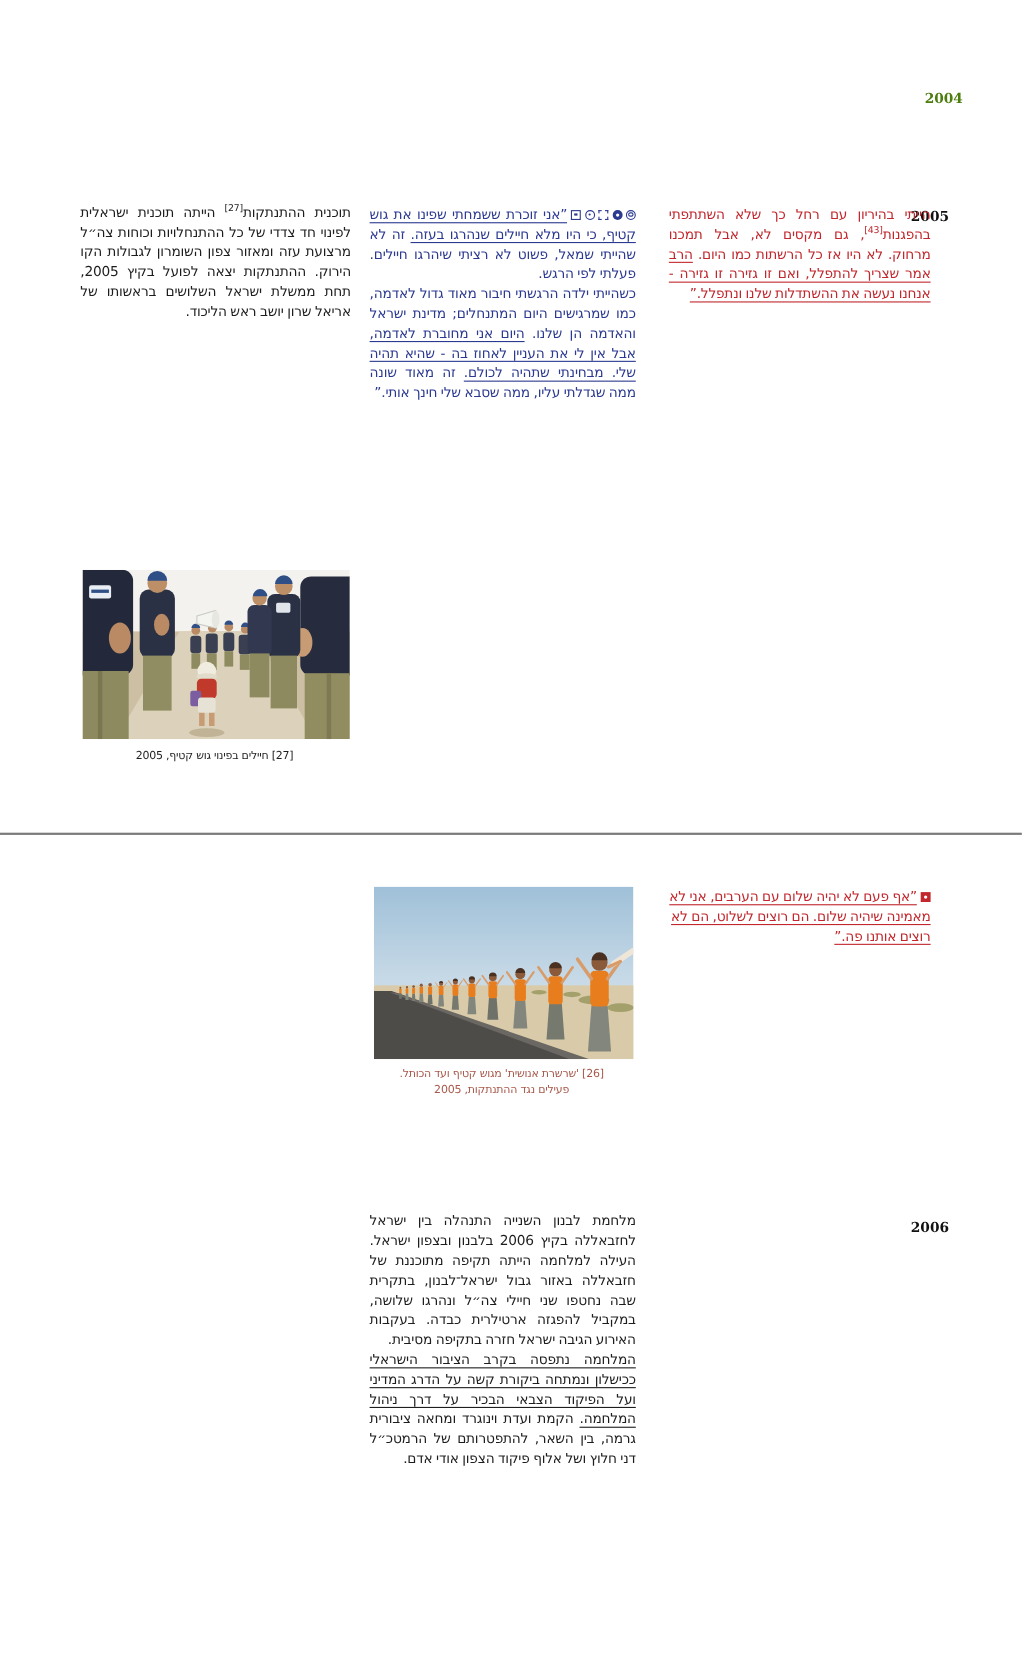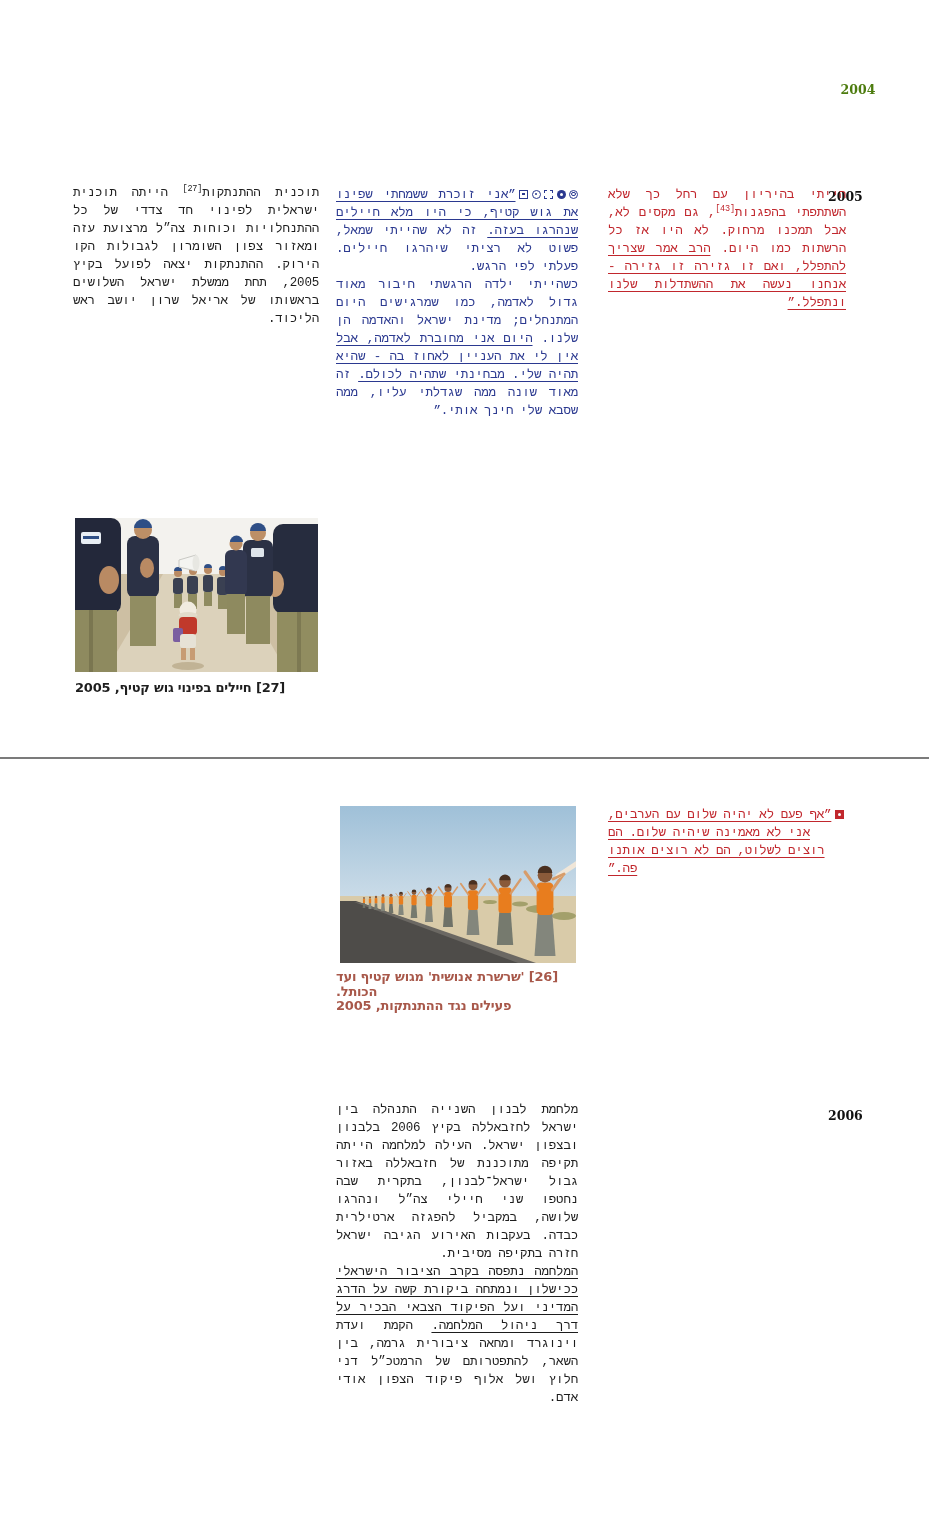--- a/index.html
+++ b/index.html
@@ -4,21 +4,21 @@
 <style>
   html,body{margin:0;padding:0;}
   body{
     width:929px;height:1522px;position:relative;background:#ffffff;
     font-family:"DejaVu Sans",sans-serif;overflow:hidden;
   }
   .col{
     position:absolute;direction:rtl;text-align:justify;
     font-size:12.5px;line-height:18px;letter-spacing:-0.2px;word-spacing:-0.5px;
   }
-  .col p{margin:0;font-family:Liberation Mono, monospace;}
+  .col p{margin:0;}
   .red{color:#c1272d;}
   .blue{color:#2b3990;}
   .black{color:#1d1d1d;}
   u{text-decoration:underline;text-underline-offset:2.5px;text-decoration-thickness:1px;}
   sup.fn{font-size:8.5px;line-height:0;}
   .year{
     position:absolute;right:41px;width:60px;text-align:left;
     font-family:"DejaVu Serif",serif;font-weight:bold;font-size:12.5px;color:#111;
   }
   .year.muted{color:#4d7c0f;text-align:center;}
@@ -36,26 +36,26 @@
   .circle-dot-icon::after{left:2.2px;top:2.2px;right:2.2px;bottom:2.2px;background:currentColor;border-radius:50%;}
   .square-dot-icon{border:1.4px solid currentColor;}
   .square-dot-icon::after{left:2.2px;top:2.2px;right:2.2px;bottom:2.2px;background:currentColor;}
   .dashed-square-icon{border:1.4px dashed currentColor;}
   .filled-square-dot-icon{background:currentColor;}
   .filled-square-dot-icon::after{left:3px;top:3px;width:3px;height:3px;background:#fff;border-radius:50%;}
   .divider{position:absolute;left:0;top:757px;width:929px;height:2px;background:#7b7b7b;}
   .photo{position:absolute;overflow:hidden;}
   .photo svg{display:block;}
   .caption{
-    position:absolute;direction:rtl;text-align:left;
-    font-size:13px;line-height:14.5px;letter-spacing:-0.2px;font-weight:bold;
+    position:absolute;direction:rtl;text-align:center;
+    font-size:10px;line-height:14.5px;letter-spacing:-0.2px;
   }
   .caption.dark{color:#1e1e1e;}
   .caption.rust{color:#a8584a;}
-  .quote-centered{text-align:left;}
+  .quote-centered{text-align:right;}
 </style>
 </head>
 <body>
 
 <div class="year muted" style="top:82px">2004</div>
 <div class="year" style="top:189px">2005</div>
 <div class="year" style="top:1108px">2006</div>
 
 <div class="col red" style="left:608px;top:186px;width:238px">
   <p><span>הייתי בהיריון עם רחל כך שלא השתתפתי בהפגנות</span><sup class="fn">[43]</sup><span>, גם מקסים לא, אבל תמכנו מרחוק. לא היו אז כל הרשתות כמו היום. </span><u>הרב אמר שצריך להתפלל, ואם זו גזירה זו גזירה - אנחנו נעשה את ההשתדלות שלנו ונתפלל.”</u></p>

